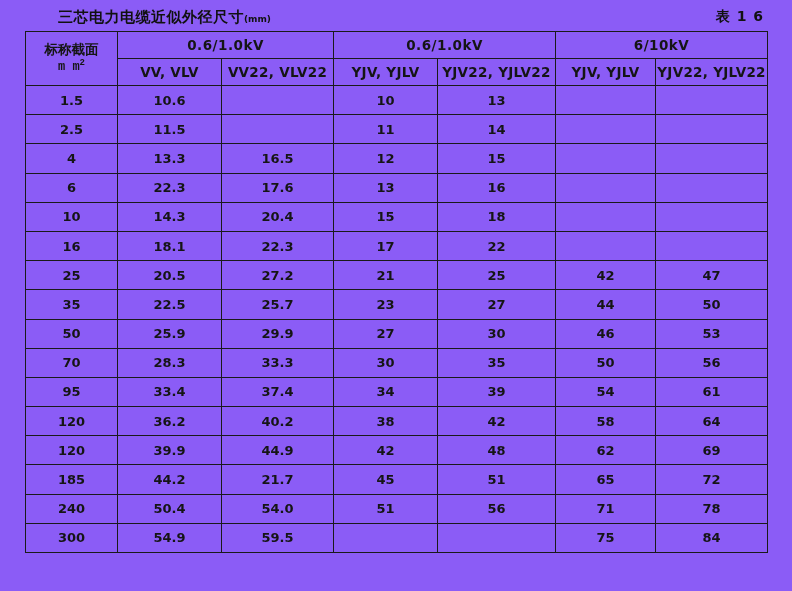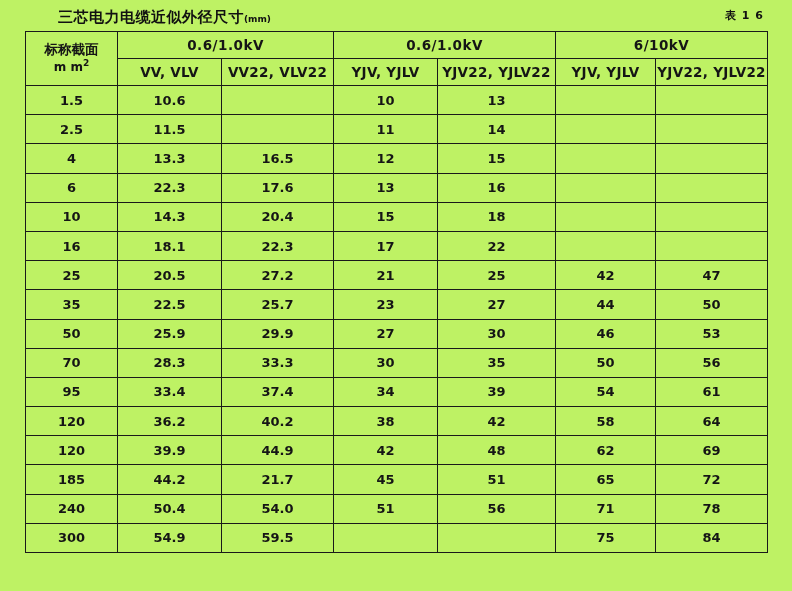--- a/index.html
+++ b/index.html
@@ -12,21 +12,21 @@
     height: 591px;
     font-family: "Liberation Serif", serif;
     color: #111111;
     position: relative;
     overflow: hidden;
   }
   .page {
     position: relative;
     width: 792px;
     height: 591px;
-    background: #bef264;
+    background: #8b5cf6;
   }
   .doc-title {
     position: absolute;
     left: 58px;
     top: 8px;
     font-family: "DejaVu Sans", sans-serif;
     font-size: 15px;
     font-weight: 700;
     letter-spacing: 0.5px;
     white-space: nowrap;
@@ -34,21 +34,21 @@
   .doc-title .unit {
     font-size: 9px;
     vertical-align: baseline;
     letter-spacing: 0;
   }
   .table-label {
     position: absolute;
     right: 28px;
     top: 8px;
     font-family: "DejaVu Sans", sans-serif;
-    font-size: 11px;
+    font-size: 14px;
     font-weight: 700;
     letter-spacing: 1px;
     white-space: nowrap;
   }
   table.cable {
     position: absolute;
     left: 25px;
     top: 31px;
     width: 742px;
     border-collapse: collapse;
@@ -77,21 +77,21 @@
     font-size: 12.5px;
     letter-spacing: 0.3px;
   }
   .hdr-section {
     font-family: "DejaVu Sans", sans-serif;
     font-size: 13px;
     font-weight: 700;
     line-height: 1.15;
   }
   .hdr-section .l1 { display: block; text-align: center; }
-  .hdr-section .l2 { display: block; text-align: center; font-size: 12px; }
+  .hdr-section .l2 { display: block; text-align: center; font-size: 12px; font-family: Liberation Mono, monospace; }
   td.section-head {
     width: 92px;
     padding: 2px 0 3px 0;
   }
   .data-row td {
     height: 28.2px;
   }
   td.sec-col {
     font-size: 13px;
     padding-left: 0;

